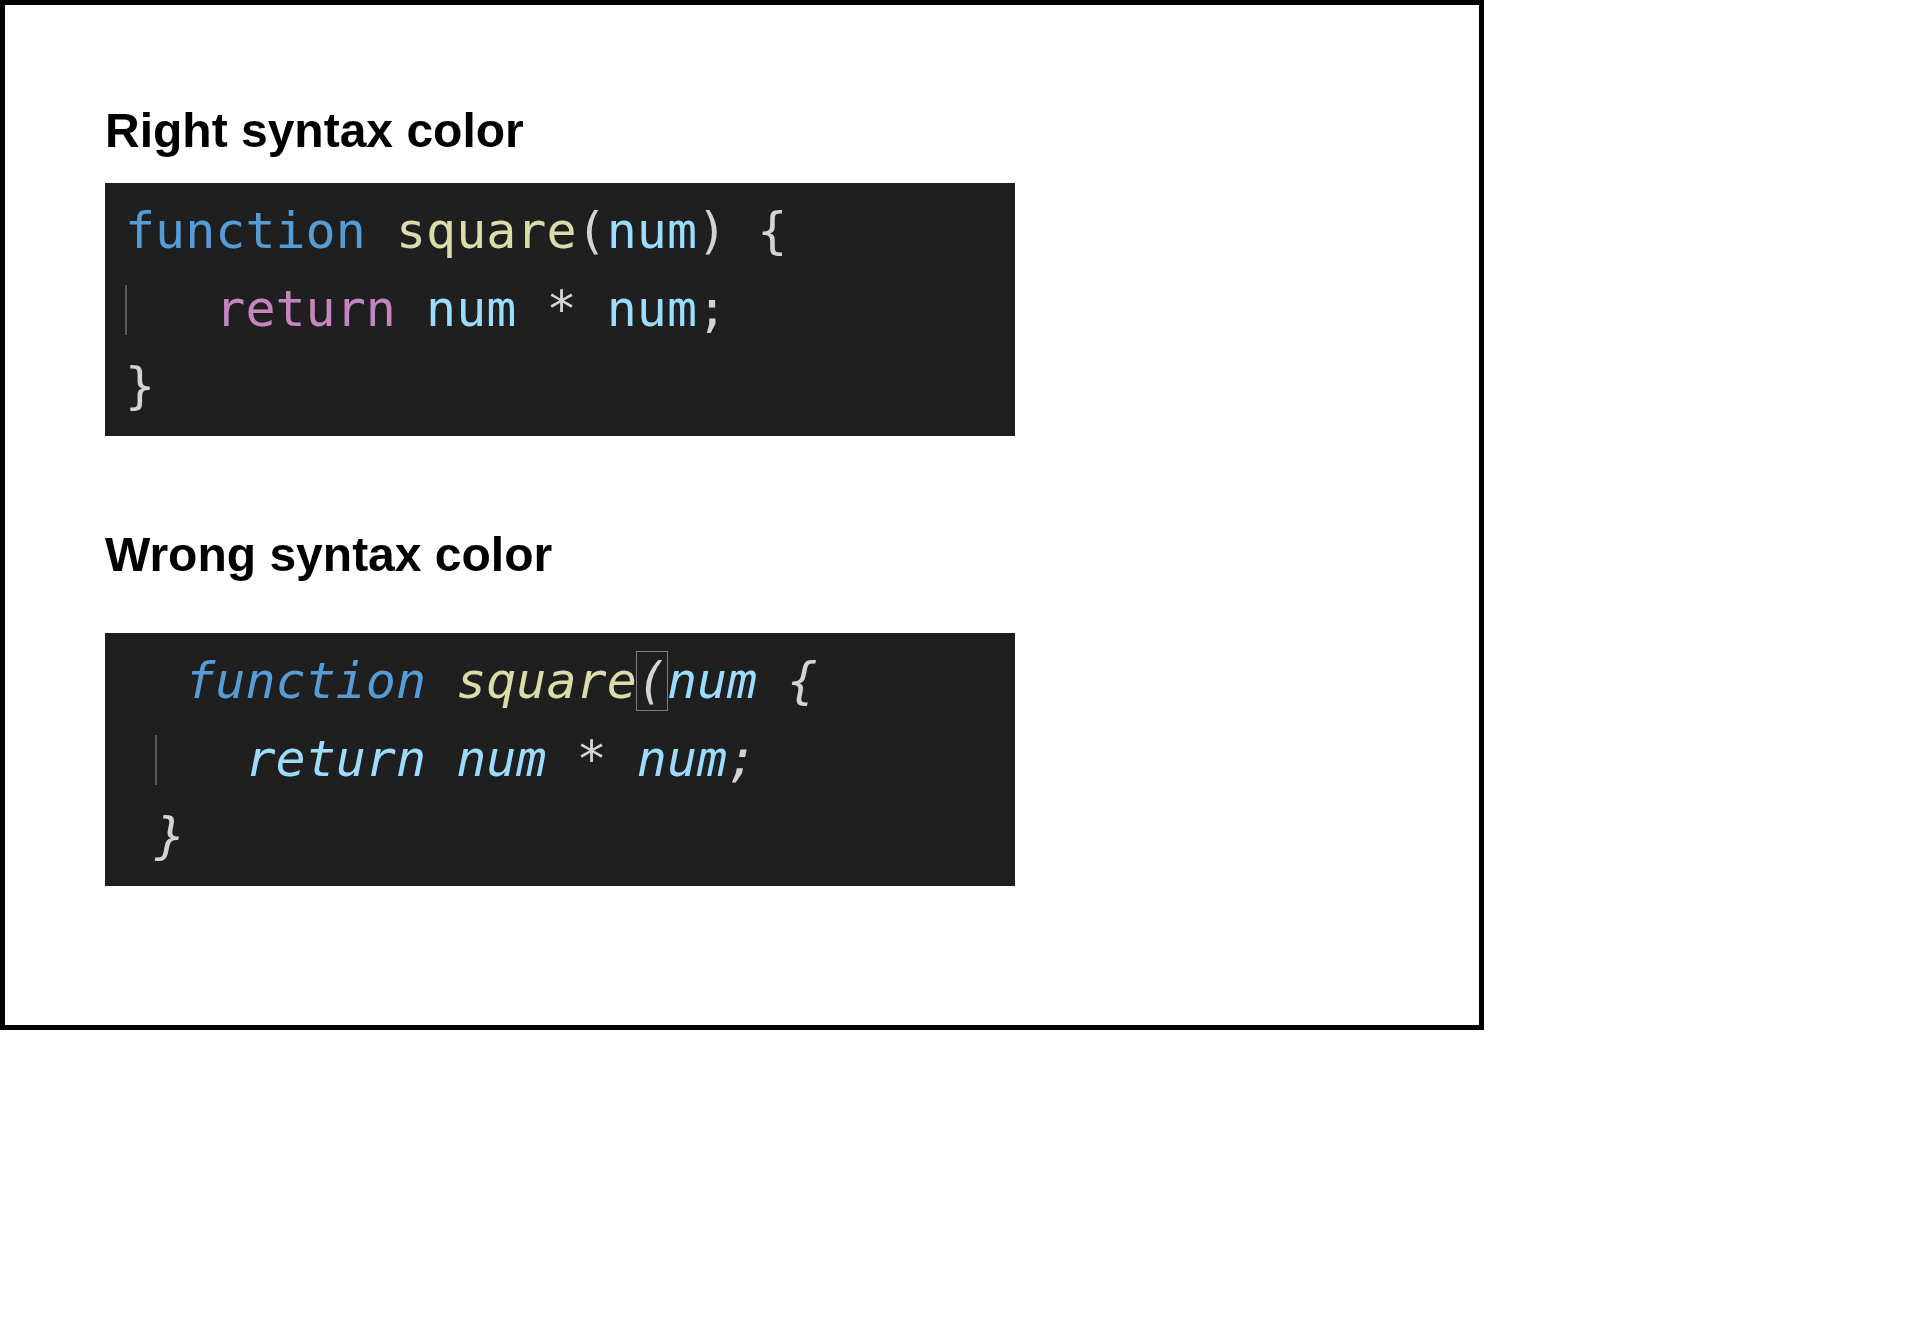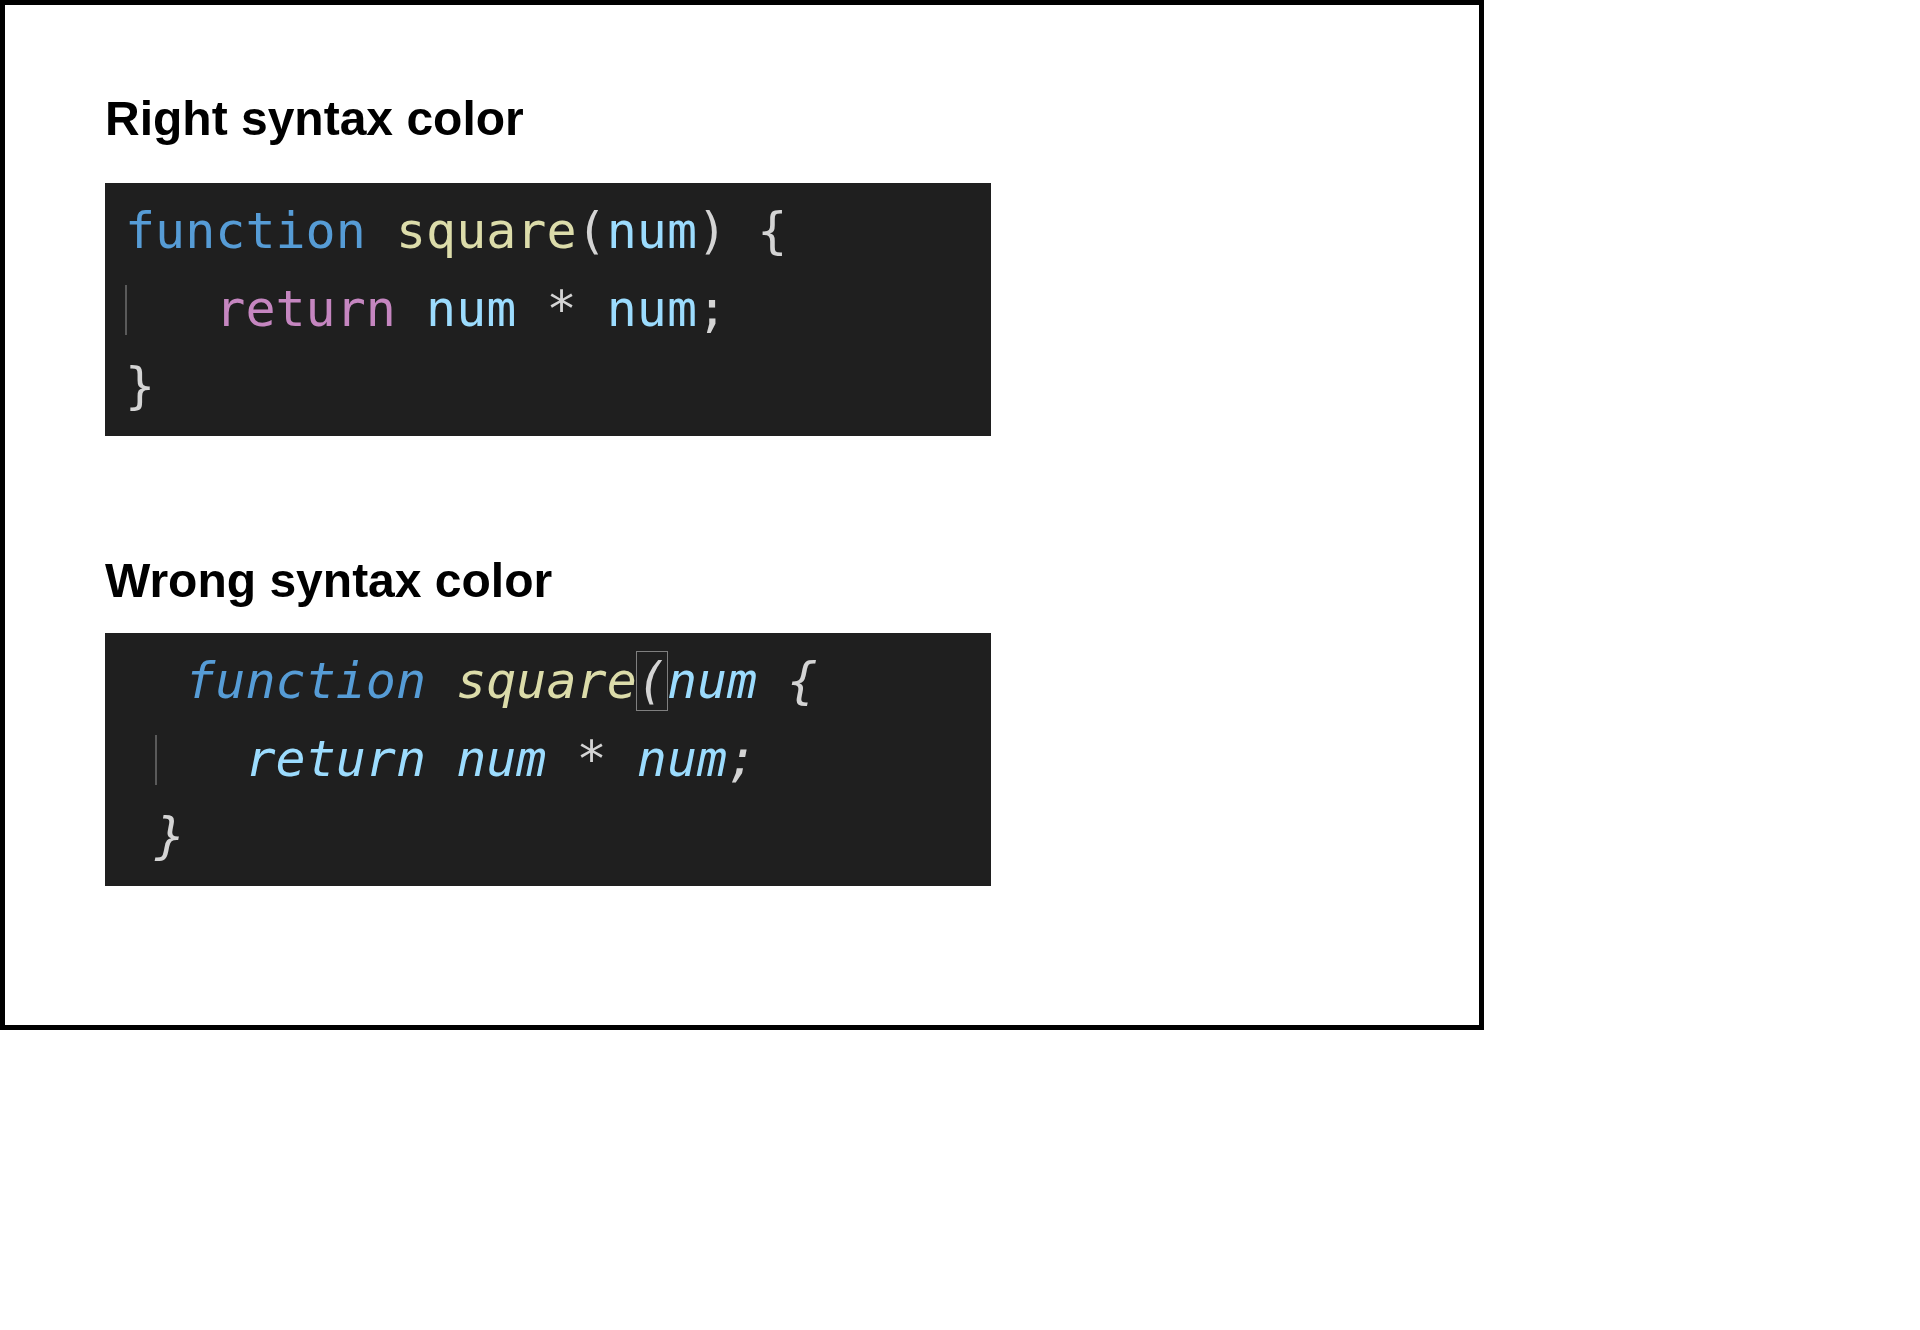--- a/index.html
+++ b/index.html
@@ -24,21 +24,21 @@
     color: #000;
     margin: 0;
     line-height: 1.1;
   }
   .code-block {
     background: #1f1f1f;
     color: #d4d4d4;
     font-family: Consolas, "Menlo", "DejaVu Sans Mono", "Courier New", monospace;
     font-size: 50px;
     line-height: 1.55;
-    padding: 10px 8px 10px 20px;
+    padding: 10px 32px 10px 20px;
     white-space: pre;
     display: block;
   }
   .indent-guide {
     border-left: 2px solid #5a5a5a;
     display: inline-block;
     height: 1em;
     vertical-align: -12%;
     margin-right: -2px;
   }
@@ -50,23 +50,23 @@
   .tok-punct      { color: #d4d4d4; }
   .tok-op         { color: #d4d4d4; }
   .tok-plain      { color: #9cdcfe; } 
   .bracket-hl {
     border: 1px solid #7f7f7f;
     padding: 0 0px;
     margin: 0 -1px;
   }
 
   
-  .sec1-heading { position: absolute; left: 100px; top: 88px; }
+  .sec1-heading { position: absolute; left: 100px; top: 100px; }
   .sec1-code    { position: absolute; left: 100px; top: 178px; width: 858px; }
-  .sec2-heading { position: absolute; left: 100px; top: 550px; }
+  .sec2-heading { position: absolute; left: 100px; top: 524px; }
   .sec2-code    { position: absolute; left: 100px; top: 628px; width: 858px; font-style: italic; }
 </style>
 </head>
 <body>
 
 <div class="frame">
 
   <h2 class="section-heading sec1-heading">Right syntax color</h2>
 
   <div class="code-block sec1-code"><span class="tok-keyword">function</span> <span class="tok-funcname">square</span><span class="tok-punct">(</span><span class="tok-param">num</span><span class="tok-punct">)</span> <span class="tok-punct">{</span>

